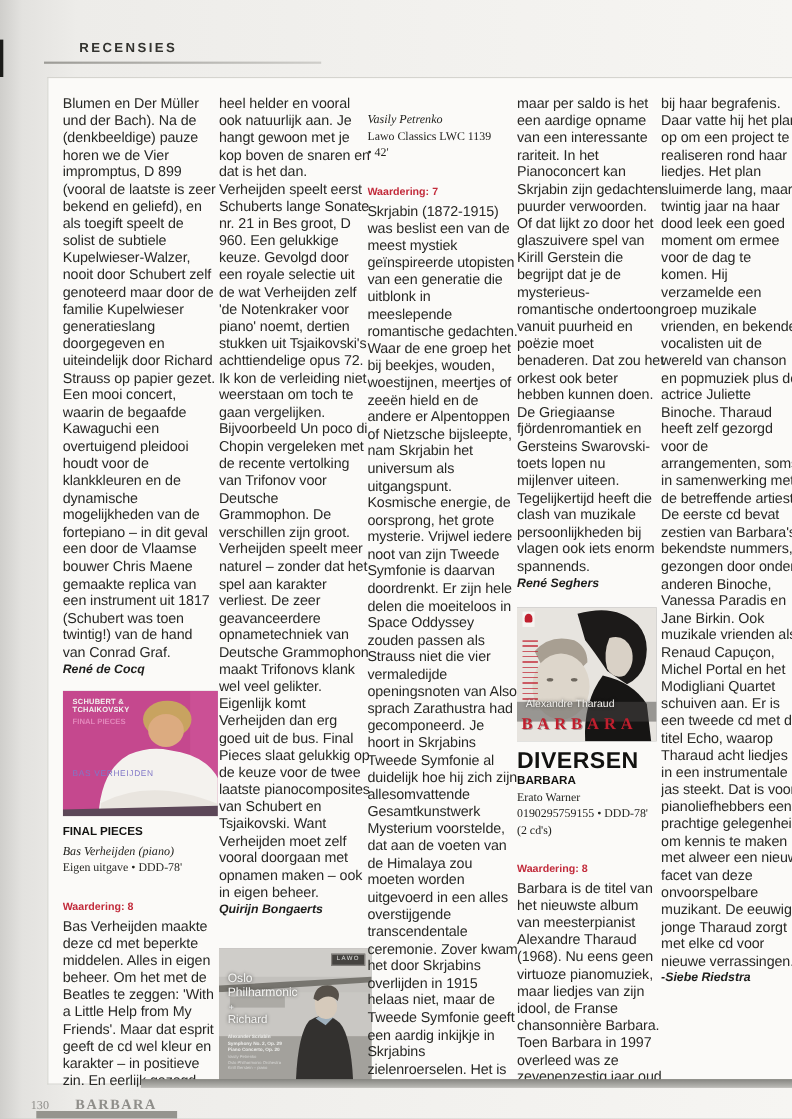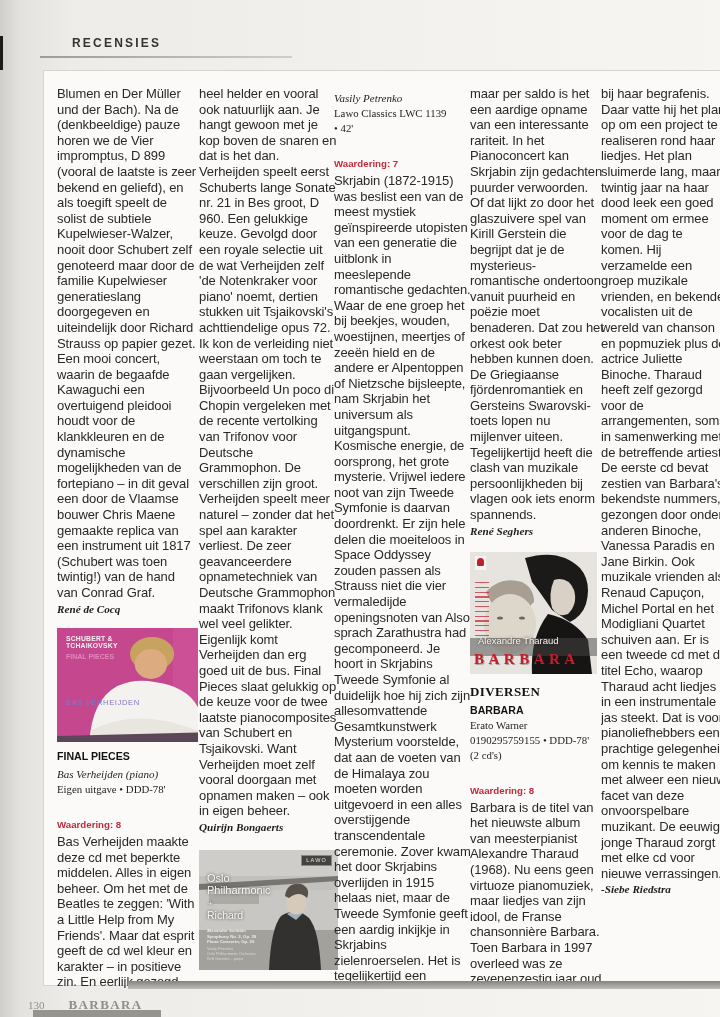--- a/index.html
+++ b/index.html
@@ -18,34 +18,34 @@
   .bottom-bar{position:absolute;left:33px;top:1010px;width:128px;height:7px;background:#95948e;}
 
   .col{position:absolute;top:86px;height:902px;overflow:hidden;}
   .col-1{left:57px;width:141px;}
   .col-2{left:199px;width:139px;}
   .col-3{left:334px;width:137px;}
   .col-4{left:470px;width:134px;}
   .col-5{left:601px;width:126px;}
 
   .body-text{font-size:13px;line-height:15.6px;letter-spacing:-0.1px;color:#292926;}
-  .byline{font-family:Liberation Serif, serif;font-style:italic;font-weight:bold;
+  .byline{font-family:Liberation Sans, sans-serif;font-style:italic;font-weight:bold;
         font-size:11.2px;line-height:17px;color:#1d1d1b;}
-  .review-heading{font-family:Liberation Serif, serif;font-weight:bold;font-size:13px;
+  .review-heading{font-family:Liberation Sans, sans-serif;font-weight:bold;font-size:21px;
         line-height:18.5px;letter-spacing:.4px;color:#121210;white-space:pre-line;margin-top:2px;}
   .review-subheading{font-size:10.6px;font-weight:bold;line-height:13.5px;color:#121210;margin-top:3px;}
   .credit-italic{font-family:"Liberation Serif",serif;font-style:italic;font-size:11px;
         line-height:15px;color:#23231f;margin-top:4px;}
   .credit{font-family:"Liberation Serif",serif;font-size:10.8px;line-height:15px;color:#23231f;}
   .rating{color:#c22b3b;font-weight:bold;font-size:9.7px;line-height:13px;margin:21px 0 3px;}
 
   .cover{position:relative;overflow:hidden;background:#bbb;}
   .cover svg{position:absolute;left:0;top:0;width:100%;height:100%;}
   .cover1{width:160px;height:114px;margin:10px 0 8px;}
-  .cover2{width:139px;height:120px;margin:14px 0 9px;}
+  .cover2{width:139px;height:120px;margin:26px 0 9px;}
   .cover3{width:127px;height:122px;margin:12px 0 9px;}
 
   .c1-t1{position:absolute;top:7px;left:9px;font-size:6.8px;line-height:7.8px;color:#f2f1ef;
         font-weight:bold;letter-spacing:.2px;white-space:pre-line;}
   .c1-t2{position:absolute;top:25px;left:9px;font-size:7px;color:#e387bb;font-weight:bold;}
   .c1-artist{position:absolute;top:70px;left:9px;font-size:7.6px;color:#8077c7;letter-spacing:.6px;}
 
   .c2-logo{position:absolute;top:5px;right:6px;background:#454340;color:#e3e3e1;font-size:5.5px;
         line-height:7px;padding:1px 4px;letter-spacing:1.2px;border:1px solid #8a8884;}
   .c2-title{position:absolute;top:22px;left:8px;color:#f6f6f4;font-size:11px;line-height:12.5px;
@@ -133,21 +133,21 @@
       <div class="c2-credits">Vasily Petrenko
 Oslo Philharmonic Orchestra
 Kirill Gerstein – piano</div>
     </div>
     <div class="review-heading">SKRJABIN</div>
     <div class="review-subheading">SYMPHONY NO. 2, OP. 29 – PIANO CONCERTO, OP. 20</div>
     <div class="credit-italic">Kirill Gerstein (piano), Oslo Philharmonic o.l.v.</div>
   </div>
 
   <div class="col col-3">
-    <div class="credit-italic" style="margin-top:5px;">Vasily Petrenko</div>
+    <div class="credit-italic" style="margin-top:16px;">Vasily Petrenko</div>
     <div class="credit">Lawo Classics LWC 1139</div>
     <div class="credit">• 42'</div>
     <div class="rating">Waardering: 7</div>
     <div class="body-text">Skrjabin (1872-1915) was beslist een van de meest mystiek geïnspireerde utopisten van een generatie die uitblonk in meeslepende romantische gedachten. Waar de ene groep het bij beekjes, wouden, woestijnen, meertjes of zeeën hield en de andere er Alpentoppen of Nietzsche bijsleepte, nam Skrjabin het universum als uitgangspunt. Kosmische energie, de oorsprong, het grote mysterie. Vrijwel iedere noot van zijn Tweede Symfonie is daarvan doordrenkt. Er zijn hele delen die moeiteloos in Space Oddyssey zouden passen als Strauss niet die vier vermaledijde openingsnoten van Also sprach Zarathustra had gecomponeerd. Je hoort in Skrjabins Tweede Symfonie al duidelijk hoe hij zich zijn allesomvattende Gesamtkunstwerk Mysterium voorstelde, dat aan de voeten van de Himalaya zou moeten worden uitgevoerd in een alles overstijgende transcendentale ceremonie. Zover kwam het door Skrjabins overlijden in 1915 helaas niet, maar de Tweede Symfonie geeft een aardig inkijkje in Skrjabins zielenroerselen. Het is tegelijkertijd een onevenwichtig werk, dat slingert tussen ongrijpbare noten, klassieke terugvallen en bombast. Het wordt hier soms een tikje te analytisch uitgevoerd door de Oslo Philharmonic onder Vasily Petrenko en in de tutti's wat wollig,</div>
   </div>
 
   <div class="col col-4">
     <div class="body-text">maar per saldo is het een aardige opname van een interessante rariteit. In het Pianoconcert kan Skrjabin zijn gedachten puurder verwoorden. Of dat lijkt zo door het glaszuivere spel van Kirill Gerstein die begrijpt dat je de mysterieus-romantische ondertoon vanuit puurheid en poëzie moet benaderen. Dat zou het orkest ook beter hebben kunnen doen. De Griegiaanse fjördenromantiek en Gersteins Swarovski-toets lopen nu mijlenver uiteen. Tegelijkertijd heeft die clash van muzikale persoonlijkheden bij vlagen ook iets enorm spannends.</div>
     <div class="byline">René Seghers</div>
     <div class="cover cover3">

